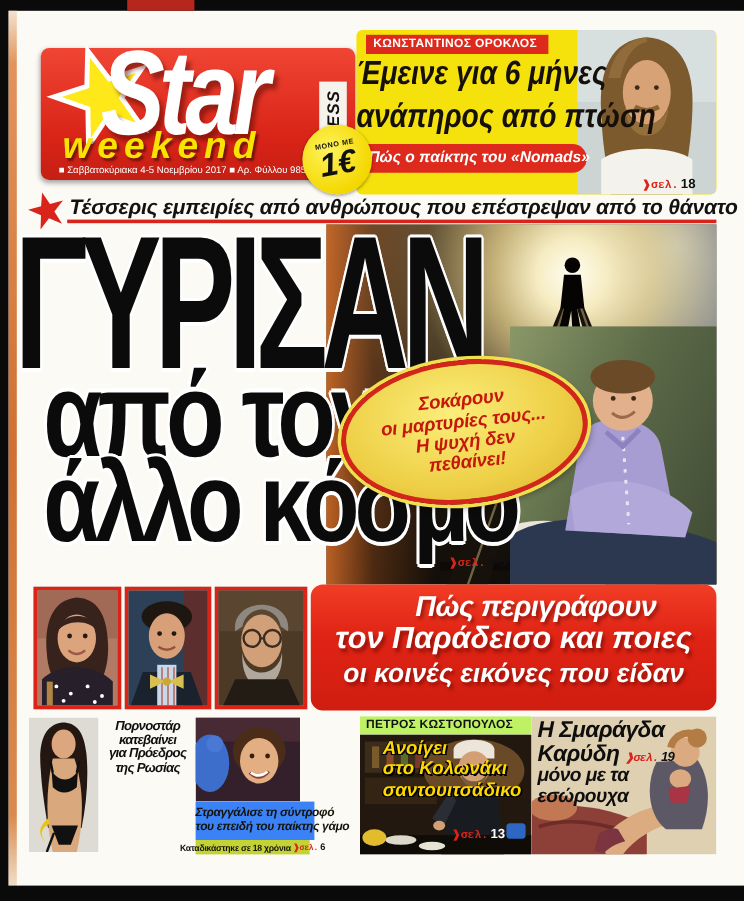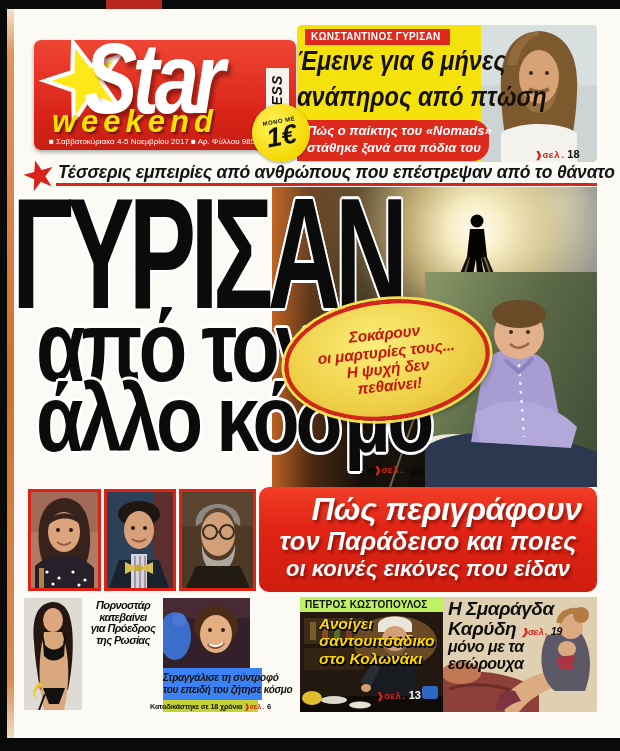--- a/index.html
+++ b/index.html
@@ -91,21 +91,21 @@
     border:4px solid #d3251a;box-shadow:0 0 0 3px #f2de4e,2px 3px 6px rgba(0,0,0,.4);
     transform:rotate(-6deg);display:flex;flex-direction:column;justify-content:center;text-align:center;
     color:#c6170b;font-weight:bold;font-style:italic;font-size:15.5px;line-height:1.12;letter-spacing:-.2px;}
   #lead-pageref{left:374px;top:459px;z-index:27;}
 
   
   #paradise-banner{left:259px;top:487px;width:338px;height:105px;border-radius:10px;z-index:5;
     background:linear-gradient(180deg,#f23d26 0%,#e02415 40%,#cf1d10 100%);
     color:#fff;text-align:center;font-weight:bold;font-style:italic;
     text-shadow:2px 3px 3px rgba(90,5,0,.55);padding-top:6px;box-sizing:border-box;}
-  .banner-l1{font-size:32px;line-height:1.06;letter-spacing:-.5px;margin-left:37px;}
+  .banner-l1{font-size:24px;line-height:1.06;letter-spacing:-.5px;margin-left:37px;}
   .banner-l2{font-size:25.5px;line-height:1.14;}
   .banner-l3{font-size:22px;line-height:1.14;}
 
   
   .portrait{position:absolute;top:489px;height:96px;border:3px solid #dd2318;background:#887;}
   #portrait-1{left:28px;width:67px;}
   #portrait-2{left:104px;width:66px;}
   #portrait-3{left:179px;width:71px;}
 
   
@@ -173,26 +173,25 @@
       <rect width="116" height="60" fill="#d8dfdf"></rect>
       <path d="M58,6 C28,8 18,34 20,68 C21,100 26,118 28,137 L88,137 C90,116 95,98 96,66 C98,32 86,8 58,6 Z" fill="#7c5a2e"></path>
       <path d="M58,6 C40,8 30,20 26,40 L36,40 C40,22 48,12 58,10 Z" fill="#9a7440" opacity=".7"></path>
       <ellipse cx="58" cy="52" rx="20" ry="27" fill="#d8a277"></ellipse>
       <path d="M40,62 C42,84 74,84 76,62 C76,76 70,88 58,88 C46,88 40,76 40,62 Z" fill="#96703c"></path>
       <path d="M48,64 Q58,70 68,64" stroke="#8a6434" stroke-width="4" fill="none"></path>
       <circle cx="50" cy="48" r="2" fill="#3a2a1c"></circle>
         <circle cx="66" cy="48" r="2" fill="#3a2a1c"></circle>
       <path d="M20,108 C36,96 80,96 96,108 L96,137 L20,137 Z" fill="#f4f2ec"></path>
     </svg>
-    <div class="abs" id="top-story-kicker">ΚΩΝΣΤΑΝΤΙΝΟΣ ΓΥΡΙΣΑΝ</div>
+    <div class="abs" id="top-story-kicker">ΚΩΝΣΤΑΝΤΙΝΟΣ ΟΡΟΚΛΟΣ</div>
     <div class="abs ts-h" id="top-story-h1">Έμεινε για 6 μήνες</div>
     <div class="abs ts-h" id="top-story-h2">ανάπηρος από πτώση</div>
     <div class="abs" id="top-story-sub">
       <div class="nw">Πώς ο παίκτης του «Nomads»</div>
-      <div class="nw">στάθηκε ξανά στα πόδια του</div>
     </div>
     <span class="abs pr" id="top-story-pageref">
       <span class="pr-m">❱</span><span class="pr-l">σελ.</span><span class="pr-n">18</span>
     </span>
   </div>
 
   <svg class="abs" id="lead-kicker-star" viewBox="0 0 100 100">
     <polygon points="50,3 62,37 97,37 68,59 79,95 50,72 21,95 32,59 3,37 38,37" fill="#d8241a" transform="rotate(-15 50 50)"></polygon>
   </svg>
   <div class="abs nw" id="lead-kicker">Τέσσερις εμπειρίες από ανθρώπους που επέστρεψαν από το θάνατο</div>
@@ -336,21 +335,21 @@
       <circle cx="16" cy="22" r="7" fill="#4a78d4"></circle>
     <ellipse cx="53" cy="28" rx="22" ry="20" fill="#4a2c18"></ellipse>
     <ellipse cx="53" cy="36" rx="16" ry="19" fill="#e2ae82"></ellipse>
     <circle cx="47" cy="32" r="2" fill="#34200f"></circle>
       <circle cx="60" cy="32" r="2" fill="#34200f"></circle>
     <path d="M45,46 Q53,54 61,45" stroke="#8a4634" stroke-width="2.5" fill="none"></path>
     <path d="M46,46 Q53,51 60,45" stroke="#fff" stroke-width="2" fill="none"></path>
   </svg>
   <div class="abs" id="s2-band1">
     <div class="nw">Στραγγάλισε τη σύντροφό</div>
-    <div class="nw">του επειδή του ζήτησε κόσμο</div>
+    <div class="nw">του επειδή του παίκτης γάμο</div>
   </div>
   <div class="abs" id="s2-band2">
     <span id="s2-verdict">Καταδικάστηκε σε 18 χρόνια</span>
     <span class="pr">
       <span class="pr-m">❱</span><span class="pr-l">σελ.</span><span class="pr-n">6</span>
     </span>
   </div>
 
   <div class="abs" id="s3-label">ΠΕΤΡΟΣ ΚΩΣΤΟΠΟΥΛΟΣ</div>
   <div class="abs" id="s3-photo">
@@ -376,22 +375,22 @@
       <ellipse cx="60" cy="93" rx="11" ry="3.5" fill="#e6e2d4"></ellipse>
       <ellipse cx="12" cy="86" rx="10" ry="7" fill="#e2bc2c"></ellipse>
       <rect x="122" y="74" width="16" height="13" rx="3" fill="#2e66c4"></rect>
     </svg>
     <span class="abs pr pr-white" id="s3-pageref">
       <span class="pr-m">❱</span><span class="pr-l">σελ.</span><span class="pr-n">13</span>
     </span>
   </div>
   <div class="abs" id="s3-text">
     <div class="nw">Ανοίγει</div>
+    <div class="nw">στο Κολωνάκι</div>
     <div class="nw">σαντουιτσάδικο</div>
-    <div class="nw">στο Κολωνάκι</div>
   </div>
 
   <div class="abs" id="s4-photo">
     <svg width="100%" height="100%" viewBox="0 0 154 115" preserveAspectRatio="none">
       <rect width="154" height="115" fill="#e0d0b2"></rect>
       <path d="M0,78 C30,70 70,76 96,92 L96,115 L0,115 Z" fill="#8c4038"></path>
       <path d="M6,92 C30,84 60,88 88,100" stroke="#6c2c28" stroke-width="3" fill="none"></path>
       <ellipse cx="18" cy="76" rx="20" ry="11" fill="#c27852"></ellipse>
       <path d="M58,102 C76,84 98,72 114,76 L120,88 C102,92 86,102 76,115 L62,115 Z" fill="#dcab80"></path>
       <path d="M56,98 C62,94 68,92 72,94 L78,104 C70,106 64,110 60,114 L52,112 Z" fill="#7c3440"></path>

